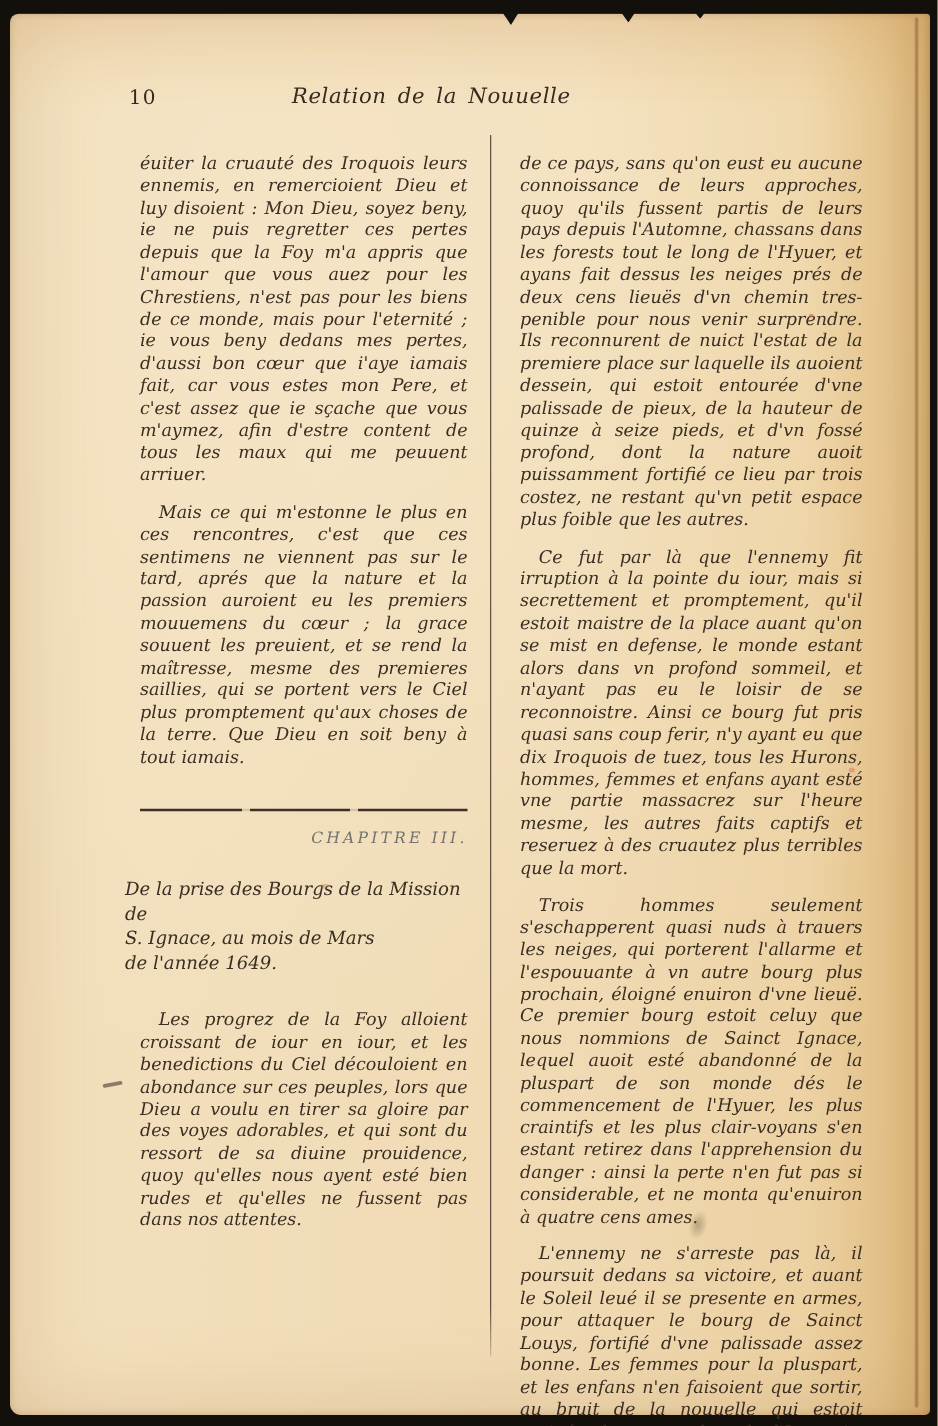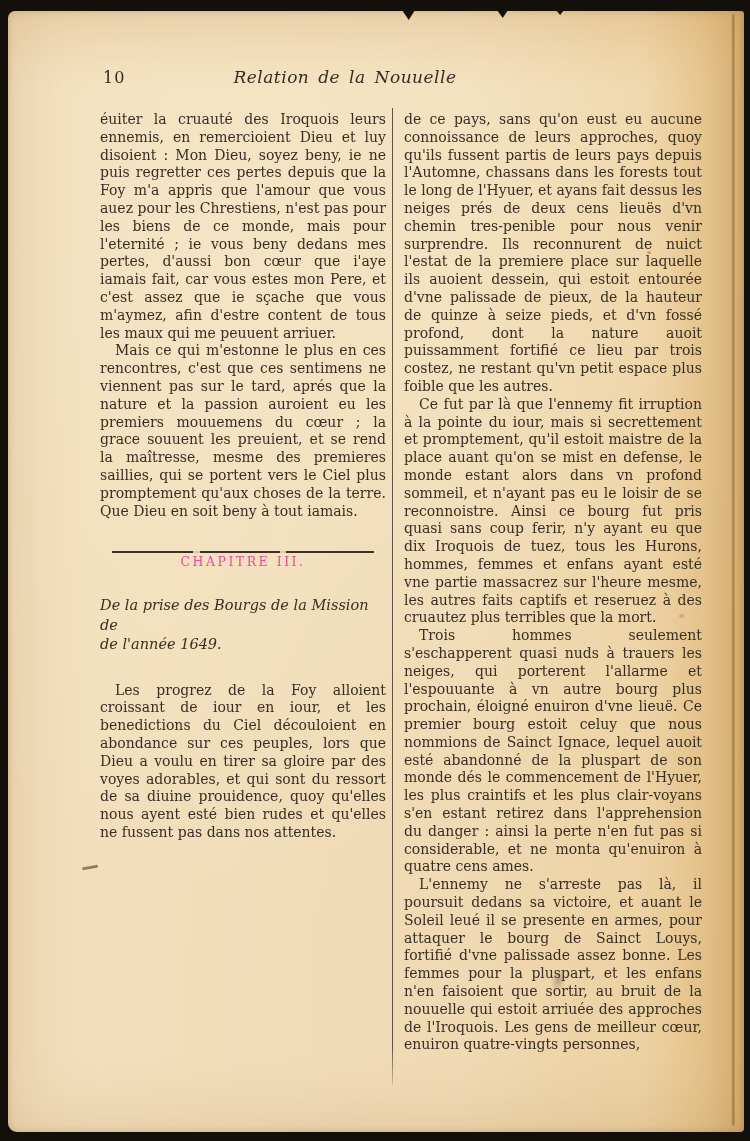--- a/index.html
+++ b/index.html
@@ -42,38 +42,38 @@
     position:absolute;left:195px;top:67px;width:300px;
     text-align:center;font-style:italic;font-size:17px;
     color:#382c21;letter-spacing:0.5px;word-spacing:3px;
   }
   .col{
     position:absolute;top:111px;
     font-size:14px;line-height:17.8px;
     color:#3a2e23;text-align:justify;
     text-rendering:optimizeLegibility;
   }
-  .col p{margin:0;}
+  .col p{margin:12px;font-style:italic;}
   .col p.indent{text-indent:15px;}
   .col-left{left:100px;width:286px;}
   .col-right{left:404px;width:298px;}
   .divider{
     position:absolute;left:392px;top:108px;height:977px;width:1px;
     background:linear-gradient(to bottom, rgba(74,57,44,0.85) 0 96%, rgba(74,57,44,0.2));
   }
   .section-rule{
     width:262px;height:2px;margin:31px auto 0 auto;
     background:linear-gradient(to right,
       #3c3027 0 31%, rgba(60,48,39,0.15) 31% 33.5%,
       #3c3027 33.5% 64%, rgba(60,48,39,0.15) 64% 66.5%,
       #3c3027 66.5% 100%);
   }
   .chapter-heading{
-    margin-top:36px;text-align:center;text-indent:0;
-    font-size:12.5px;letter-spacing:2.5px;color:#ec4899;
+    margin-top:36px;text-align:right;text-indent:0;
+    font-size:12.5px;letter-spacing:2.5px;color:#737373;
   }
   .chapter-title{
     margin-top:25px;text-align:left;
     font-style:italic;font-size:14.5px;line-height:19.5px;color:#3a2e23;
   }
   .after-title{margin-top:27px !important;}
   .pencil-mark{
     position:absolute;left:82px;top:866px;width:16px;height:2.5px;
     background:rgba(70,58,45,0.6);transform:rotate(-10deg);border-radius:2px;
   }
@@ -106,20 +106,21 @@
   <div class="col col-left">
     <p>éuiter la cruauté des Iroquois leurs ennemis, en remercioient Dieu et luy disoient : Mon Dieu, soyez beny, ie ne puis regretter ces pertes depuis que la Foy m'a appris que l'amour que vous auez pour les Chrestiens, n'est pas pour les biens de ce monde, mais pour l'eternité ; ie vous beny dedans mes pertes, d'aussi bon cœur que i'aye iamais fait, car vous estes mon Pere, et c'est assez que ie sçache que vous m'aymez, afin d'estre content de tous les maux qui me peuuent arriuer.</p>
     <p class="indent">Mais ce qui m'estonne le plus en ces rencontres, c'est que ces sentimens ne viennent pas sur le tard, aprés que la nature et la passion auroient eu les premiers mouuemens du cœur ; la grace souuent les preuient, et se rend la maîtresse, mesme des premieres saillies, qui se portent vers le Ciel plus promptement qu'aux choses de la terre. Que Dieu en soit beny à tout iamais.</p>
 
     <div class="section-rule"></div>
 
     <p class="chapter-heading">CHAPITRE  III.</p>
 
     <div class="chapter-title">
       <div>De la prise des Bourgs de la Mission de</div>
+      <div>S. Ignace, au mois de Mars</div>
       <div>de l'année 1649.</div>
     </div>
 
     <p class="indent after-title">Les progrez de la Foy alloient croissant de iour en iour, et les benedictions du Ciel découloient en abondance sur ces peuples, lors que Dieu a voulu en tirer sa gloire par des voyes adorables, et qui sont du ressort de sa diuine prouidence, quoy qu'elles nous ayent esté bien rudes et qu'elles ne fussent pas dans nos attentes.</p>
   </div>
 
   <div class="col col-right">
     <p>de ce pays, sans qu'on eust eu aucune connoissance de leurs approches, quoy qu'ils fussent partis de leurs pays depuis l'Automne, chassans dans les forests tout le long de l'Hyuer, et ayans fait dessus les neiges prés de deux cens lieuës d'vn chemin tres-penible pour nous venir surprendre.  Ils reconnurent de nuict l'estat de la premiere place sur laquelle ils auoient dessein, qui estoit entourée d'vne palissade de pieux, de la hauteur de quinze à seize pieds, et d'vn fossé profond, dont la nature auoit puissamment fortifié ce lieu par trois costez, ne restant qu'vn petit espace plus foible que les autres.</p>
     <p class="indent">Ce fut par là que l'ennemy fit irruption à la pointe du iour, mais si secrettement et promptement, qu'il estoit maistre de la place auant qu'on se mist en defense, le monde estant alors dans vn profond sommeil, et n'ayant pas eu le loisir de se reconnoistre.  Ainsi ce bourg fut pris quasi sans coup ferir, n'y ayant eu que dix Iroquois de tuez, tous les Hurons, hommes, femmes et enfans ayant esté vne partie massacrez sur l'heure mesme, les autres faits captifs et reseruez à des cruautez plus terribles que la mort.</p>
     <p class="indent">Trois hommes seulement s'eschapperent quasi nuds à trauers les neiges, qui porterent l'allarme et l'espouuante à vn autre bourg plus prochain, éloigné enuiron d'vne lieuë.  Ce premier bourg estoit celuy que nous nommions de Sainct Ignace, lequel auoit esté abandonné de la pluspart de son monde dés le commencement de l'Hyuer, les plus craintifs et les plus clair-voyans s'en estant retirez dans l'apprehension du danger : ainsi la perte n'en fut pas si considerable, et ne monta qu'enuiron à quatre cens ames.</p>

